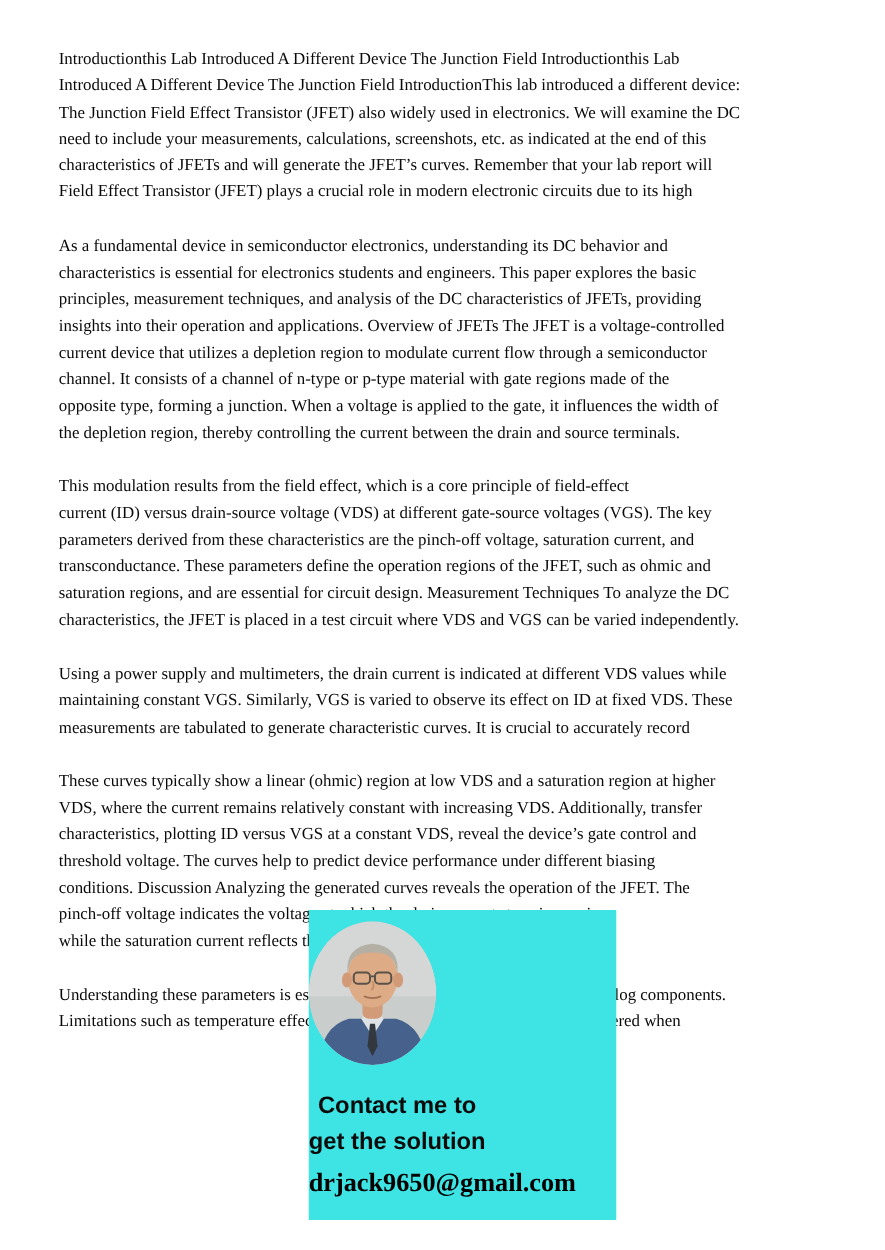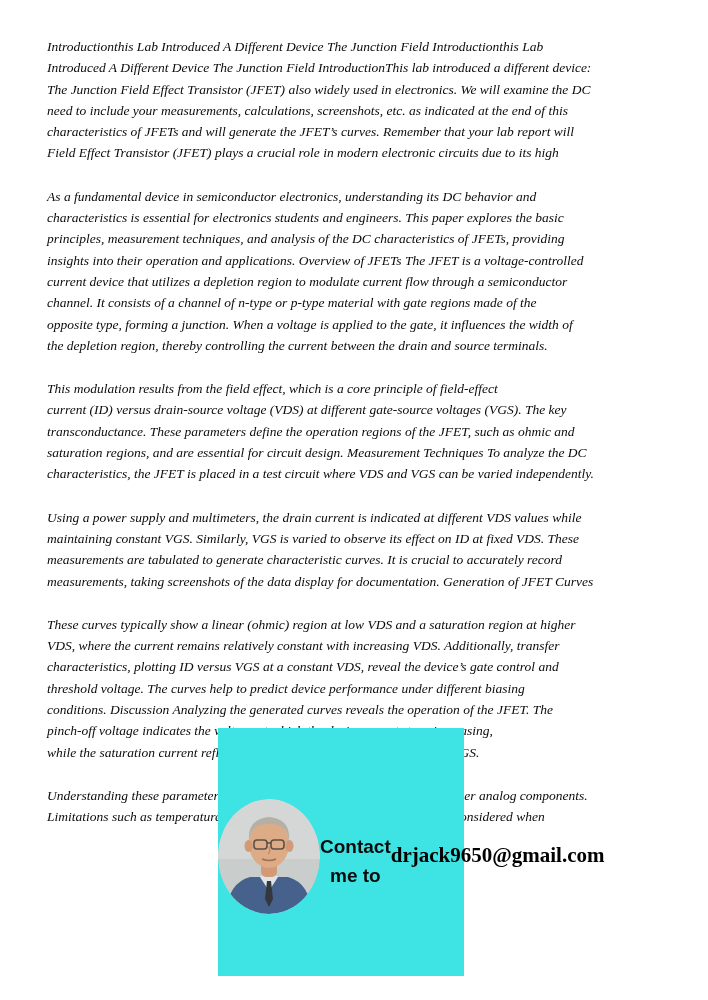--- a/index.html
+++ b/index.html
@@ -14,34 +14,34 @@
   }
   .doc-text {
     position: absolute;
     left: 47px;
     top: 36px;
     width: 618px;
     font-size: 13.5px;
     line-height: 21.3px;
     color: #0a0a0a;
   }
-  .para { margin-bottom: 22px; font-style: italic; }
+  .para { margin-bottom: 22px; }
   .line { white-space: nowrap; }
 
   
   .ad-overlay {
     position: absolute;
-    left: 218px;
+    left: 247px;
     top: 728px;
     width: 246px;
     height: 248px;
     z-index: 10;
     display: flex;
-    flex-direction: row;
-    align-items: center;
+    flex-direction: column;
+    align-items: flex-start;
     cursor: pointer;
   }
   .portrait {
     margin-top: 9px;
     width: 102px;
     height: 115px;
     border-radius: 50%;
     overflow: hidden;
     flex: 0 0 auto;
   }
@@ -81,29 +81,29 @@
       <div class="line">principles, measurement techniques, and analysis of the DC characteristics of JFETs, providing</div>
       <div class="line">insights into their operation and applications. Overview of JFETs The JFET is a voltage-controlled</div>
       <div class="line">current device that utilizes a depletion region to modulate current flow through a semiconductor</div>
       <div class="line">channel. It consists of a channel of n-type or p-type material with gate regions made of the</div>
       <div class="line">opposite type, forming a junction. When a voltage is applied to the gate, it influences the width of</div>
       <div class="line">the depletion region, thereby controlling the current between the drain and source terminals.</div>
     </div>
     <div class="para">
       <div class="line">This modulation results from the field effect, which is a core principle of field-effect</div>
       <div class="line">current (ID) versus drain-source voltage (VDS) at different gate-source voltages (VGS). The key</div>
+      <div class="line">parameters derived from these characteristics are the pinch-off voltage, saturation current, and</div>
       <div class="line">transconductance. These parameters define the operation regions of the JFET, such as ohmic and</div>
       <div class="line">saturation regions, and are essential for circuit design. Measurement Techniques To analyze the DC</div>
       <div class="line">characteristics, the JFET is placed in a test circuit where VDS and VGS can be varied independently.</div>
     </div>
     <div class="para">
       <div class="line">Using a power supply and multimeters, the drain current is indicated at different VDS values while</div>
       <div class="line">maintaining constant VGS. Similarly, VGS is varied to observe its effect on ID at fixed VDS. These</div>
       <div class="line">measurements are tabulated to generate characteristic curves. It is crucial to accurately record</div>
-      <div class="line">measurements, taking screenshots of the data display for documentation. Generation of JFET Curves</div>
     </div>
     <div class="para">
       <div class="line">These curves typically show a linear (ohmic) region at low VDS and a saturation region at higher</div>
       <div class="line">VDS, where the current remains relatively constant with increasing VDS. Additionally, transfer</div>
       <div class="line">characteristics, plotting ID versus VGS at a constant VDS, reveal the device’s gate control and</div>
       <div class="line">threshold voltage. The curves help to predict device performance under different biasing</div>
       <div class="line">conditions. Discussion Analyzing the generated curves reveals the operation of the JFET. The</div>
       <div class="line">pinch-off voltage indicates the voltage at which the drain current stops increasing,</div>
       <div class="line">while the saturation current reflects the maximum drain current at a given VGS.</div>
     </div>
@@ -146,15 +146,16 @@
         <line x1="49" y1="44" x2="53" y2="44" stroke="#5a5248" stroke-width="1.4"></line>
 
         <path d="M 44 60 Q 51 63 58 60" fill="none" stroke="#a06f52" stroke-width="1.5"></path>
 
         <path d="M 51 48 Q 53 53 50 55" fill="none" stroke="#c08a64" stroke-width="1.3"></path>
       </g>
     </svg>
   </div>
   <div class="ad-heading">
     <div>Contact me to</div>
+    <div>get the solution</div>
   </div>
   <div class="ad-email">drjack9650@gmail.com</div>
 </div>
 
 </body></html>

